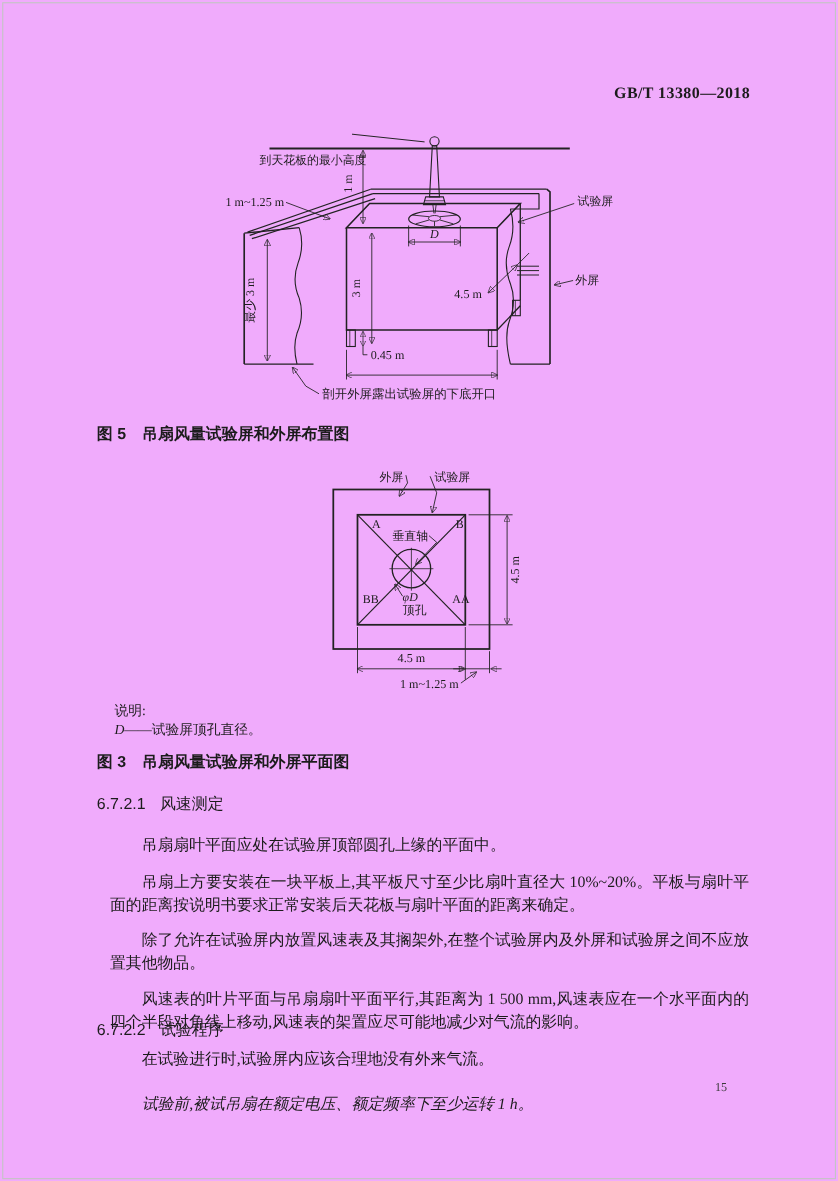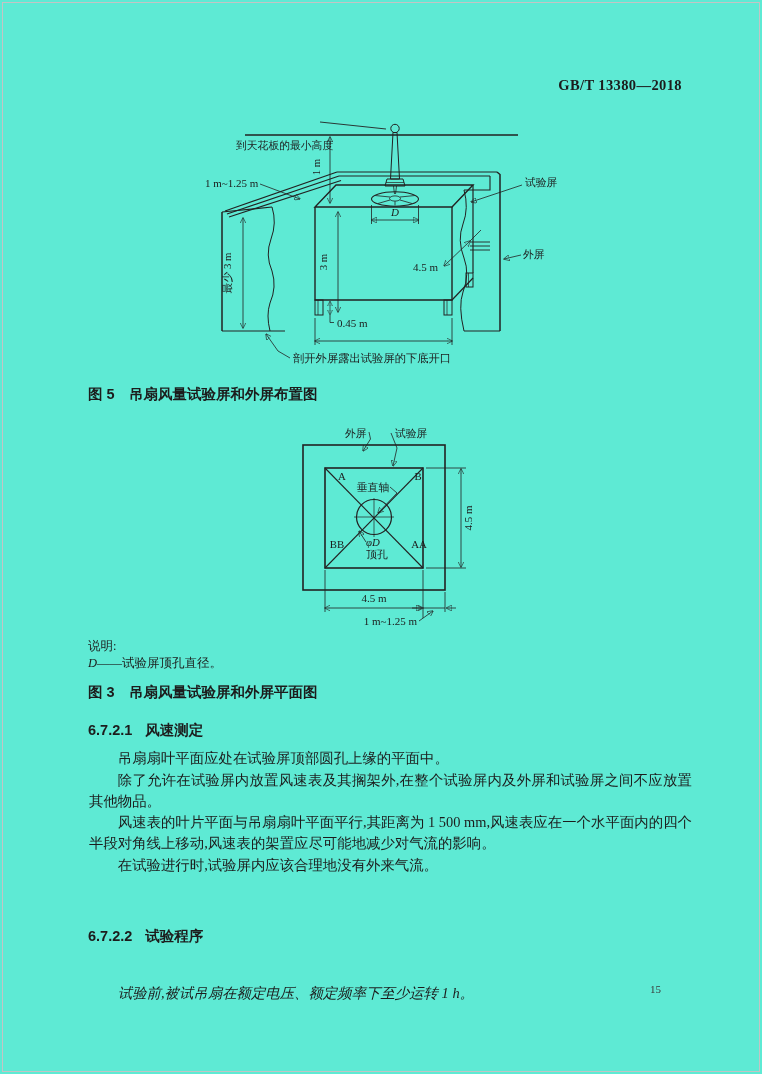--- a/index.html
+++ b/index.html
@@ -1,17 +1,17 @@
 <!DOCTYPE html>
 <html><head>
 <meta charset="utf-8">
 <style>
   html,body { margin:0; padding:0; background:#e8e8e8; }
   .page {
-    position:relative; width:762px; height:1074px; background:#5eead4;
+    position:relative; width:762px; height:1074px; background:#f0abfc;
     font-family:"Liberation Serif","DejaVu Serif",serif; color:#1c1c1c;
     overflow:hidden; margin:0 auto;
   }
   .page-frame { position:absolute; inset:2px; border:1px solid #c4c4c4; pointer-events:none; }
   .doc-header {
     position:absolute; top:77px; right:80px;
     font-weight:bold; font-size:14.5px; letter-spacing:.4px;
     font-family:"Liberation Serif","DejaVu Serif",serif;
   }
   .fig { position:absolute; }
@@ -21,37 +21,37 @@
   svg .cjk { font-size:10.8px; }
   svg .dim { font-size:11px; }
   svg line, svg path, svg polyline, svg rect, svg circle, svg ellipse, svg polygon { stroke:#222; fill:none; }
   .fig-caption {
     position:absolute; left:88px; width:604px; text-align:left;
     font-family:"Liberation Sans","DejaVu Sans",sans-serif;
     font-weight:bold; font-size:14.5px;
   }
   #cap5 { top:385px; }
   #cap6 { top:683px; }
-  .legend { position:absolute; left:88px; top:638px; font-size:12.5px; line-height:17px; }
+  .legend { position:absolute; left:104px; top:638px; font-size:12.5px; line-height:17px; }
   .legend .sym { font-style:italic; }
   .clause-heading {
     position:absolute; left:88px;
     font-family:"Liberation Sans","DejaVu Sans",sans-serif;
-    font-weight:bold; font-size:14.5px;
+    font-weight:normal; font-size:14.5px;
   }
   #heading-1 { top:721px; }
   #heading-2 { top:927px; }
   .clause-heading .num { margin-right:13px; }
   .body-block {
     position:absolute; left:88px; width:605px;
     font-size:14.4px; line-height:20.8px; text-align:justify;
   }
   #body-1 { top:747px; }
   #body-2 { top:982px;font-style:italic; }
-  .body-block p { margin:1px; text-indent:2em; }
+  .body-block p { margin:12px; text-indent:2em; }
   .page-num { position:absolute; left:650px; top:983px; font-size:11px; color:#3a3a3a; }
 </style>
 </head>
 <body>
 
 <div class="page">
   <div class="page-frame"></div>
 
   <div class="doc-header">GB/T 13380—2018</div>
 
@@ -263,20 +263,21 @@
     <div><span class="sym">D</span><span>——试验屏顶孔直径。</span></div>
   </div>
 
   <div id="cap6" class="fig-caption">图 3　吊扇风量试验屏和外屏平面图</div>
 
   <div id="heading-1" class="clause-heading">
     <span class="num">6.7.2.1</span><span>风速测定</span>
   </div>
   <div id="body-1" class="body-block">
     <p>吊扇扇叶平面应处在试验屏顶部圆孔上缘的平面中。</p>
+    <p>吊扇上方要安装在一块平板上,其平板尺寸至少比扇叶直径大 10%~20%。平板与扇叶平面的距离按说明书要求正常安装后天花板与扇叶平面的距离来确定。</p>
     <p>除了允许在试验屏内放置风速表及其搁架外,在整个试验屏内及外屏和试验屏之间不应放置其他物品。</p>
     <p>风速表的叶片平面与吊扇扇叶平面平行,其距离为 1 500 mm,风速表应在一个水平面内的四个半段对角线上移动,风速表的架置应尽可能地减少对气流的影响。</p>
     <p>在试验进行时,试验屏内应该合理地没有外来气流。</p>
   </div>
 
   <div id="heading-2" class="clause-heading">
     <span class="num">6.7.2.2</span><span>试验程序</span>
   </div>
   <div id="body-2" class="body-block">
     <p>试验前,被试吊扇在额定电压、额定频率下至少运转 1 h。</p>

